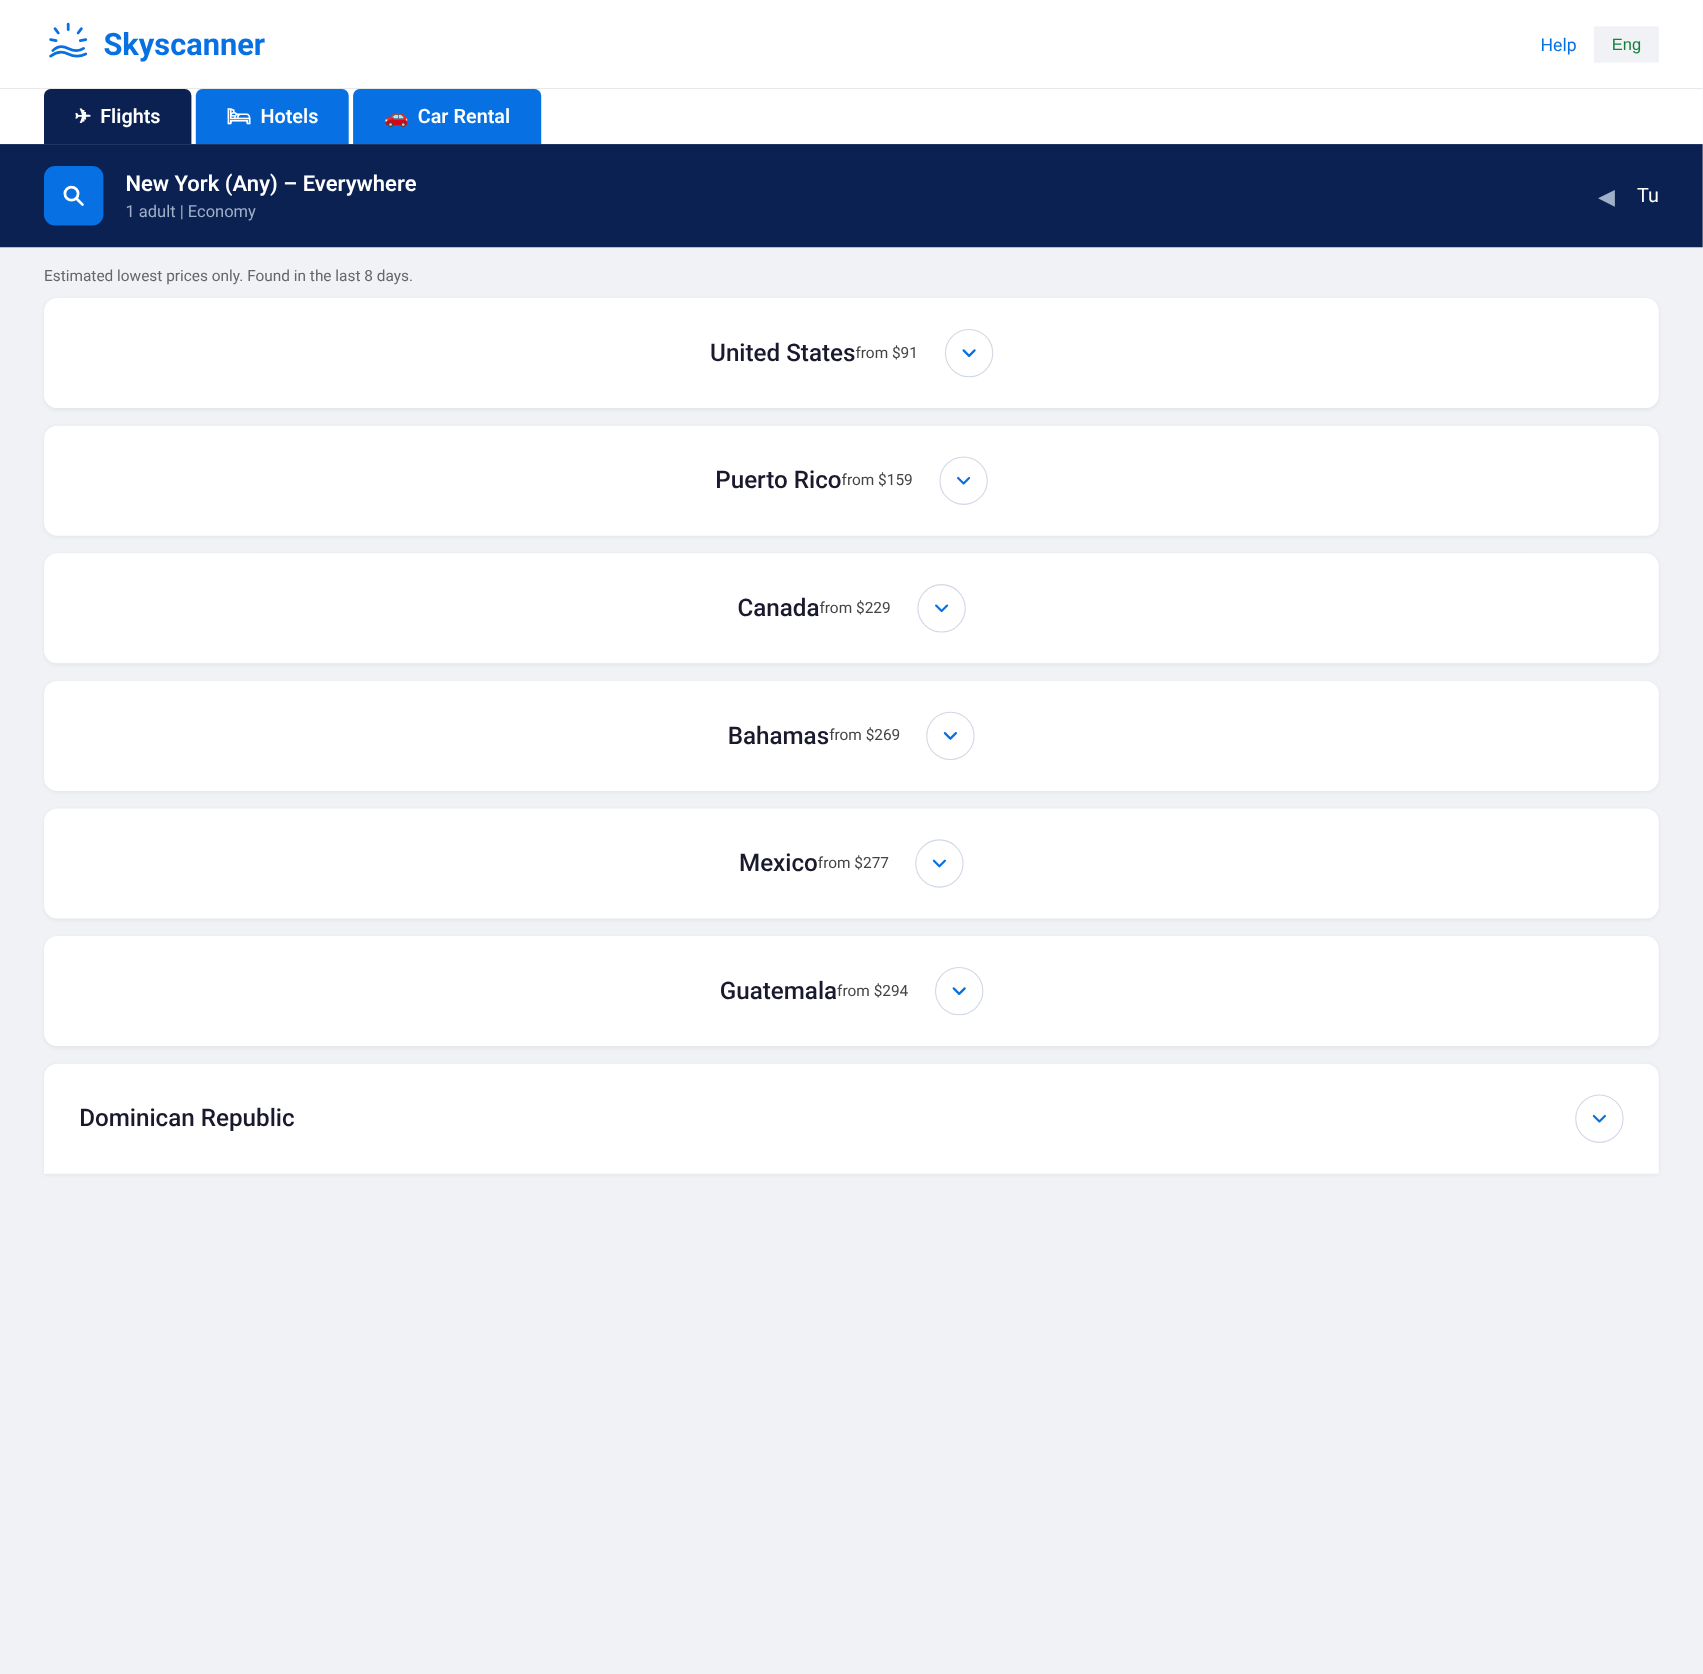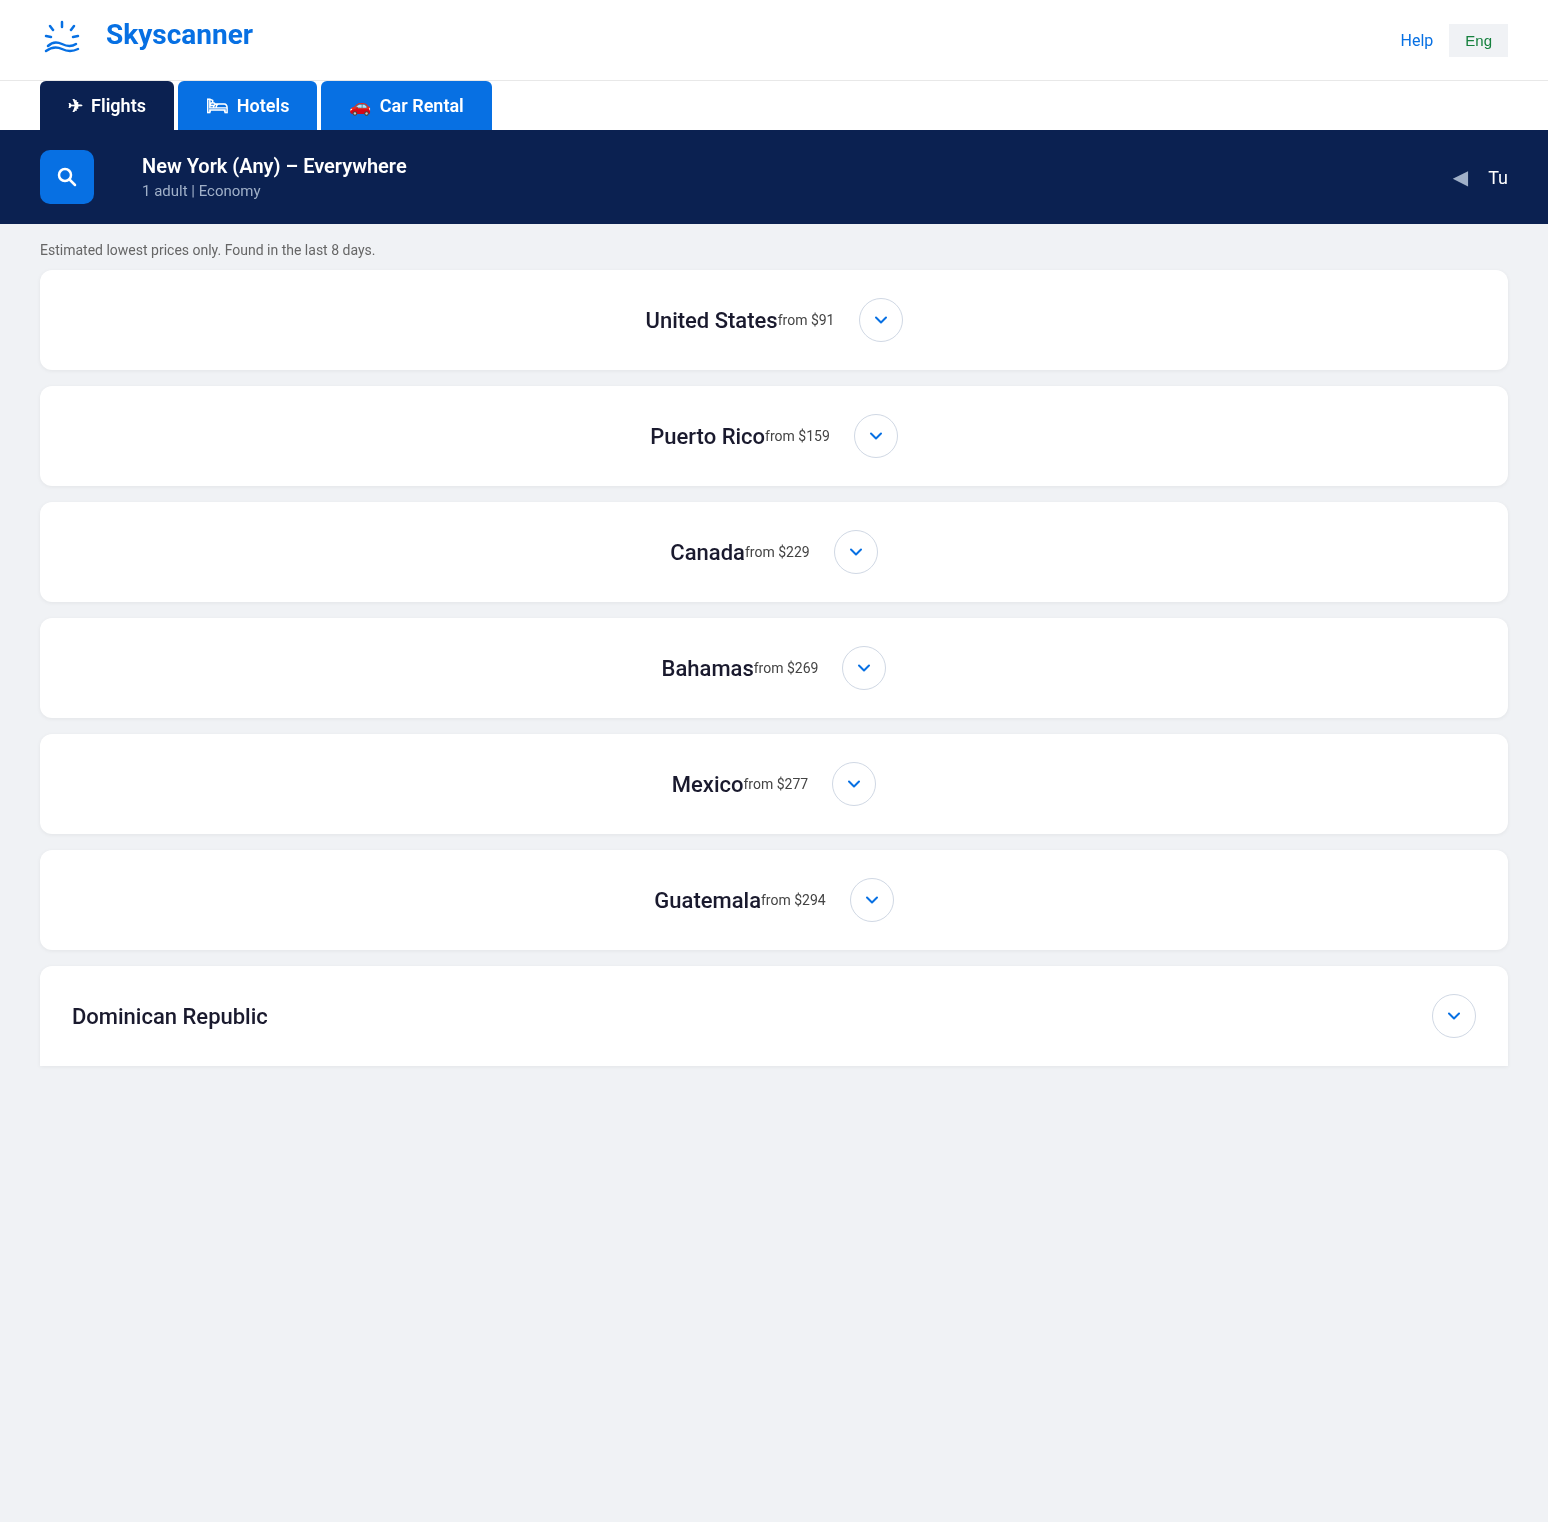--- a/index.html
+++ b/index.html
@@ -20,22 +20,22 @@
       background: #ffffff;
       padding: 18px 40px;
       display: flex;
       align-items: center;
       justify-content: space-between;
       border-bottom: 1px solid #e8e8e8;
     }
 
     .logo-area {
       display: flex;
-      align-items: flex-start;
-      gap: 22px;
+      align-items: center;
+      gap: 10px;
     }
 
     .logo-icon {
       width: 44px;
       height: 44px;
     }
 
     .logo-text {
       font-size: 28px;
       font-weight: 700;
@@ -124,21 +124,20 @@
     }
 
     .search-icon-btn svg {
       width: 24px;
       height: 24px;
       fill: white;
     }
 
     .search-info {
       flex: 1;
-      margin-left: 28px;
     }
 
     .search-route {
       color: #ffffff;
       font-size: 20px;
       font-weight: 600;
     }
 
     .search-details {
       color: #a0b0c8;

